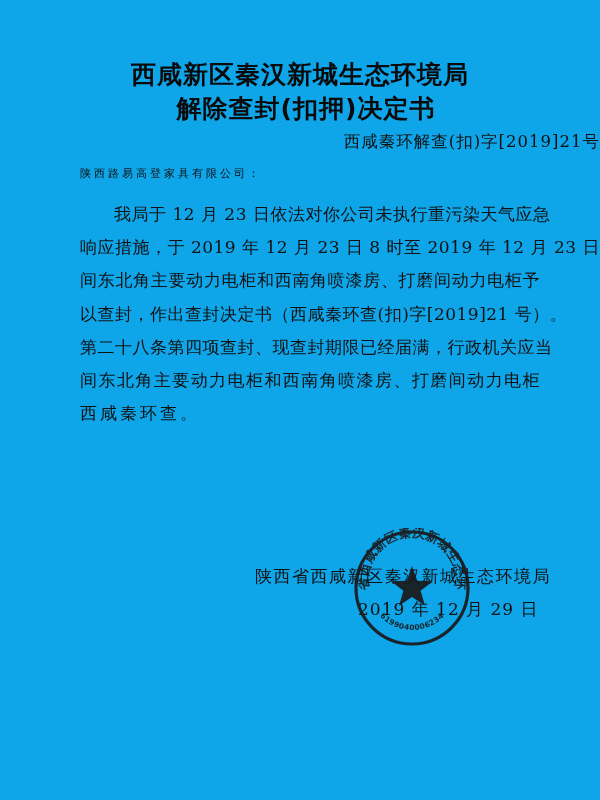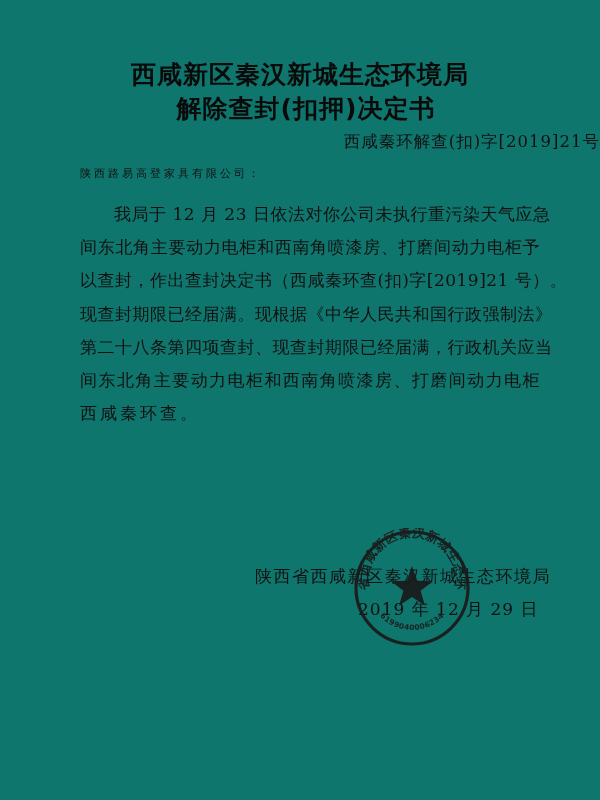--- a/index.html
+++ b/index.html
@@ -12,21 +12,21 @@
       height: 800px;
       position: relative;
       overflow: hidden;
       color: #111111;
       font-family: "DejaVu Serif", "Liberation Serif", serif;
     }
     .page {
       position: absolute;
       left: 0; top: 0;
       width: 600px; height: 800px;
-      background: #0f766e;
+      background: #0ea5e9;
     }
     .title-1, .title-2 {
       position: absolute;
       left: 0; width: 600px;
       text-align: center;
       font-family: "DejaVu Sans", "Liberation Sans", sans-serif;
       font-weight: bold;
       font-size: 25px;
       letter-spacing: 1px;
       color: #0a0a0a;
@@ -93,23 +93,23 @@
 <div class="page">
 
   <div class="title-1">西咸新区秦汉新城生态环境局</div>
   <div class="title-2">解除查封(扣押)决定书</div>
   <div class="doc-number">西咸秦环解查(扣)字[2019]21号</div>
 
   <div class="addressee">陕西路易高登家具有限公司：</div>
 
   <div class="body-lines">
     <div class="body-line first">我局于 12 月 23 日依法对你公司未执行重污染天气应急</div>
+    <div class="body-line">响应措施，于 2019 年 12 月 23 日 8 时至 2019 年 12 月 23 日</div>
     <div class="body-line">间东北角主要动力电柜和西南角喷漆房、打磨间动力电柜予</div>
     <div class="body-line">以查封，作出查封决定书（西咸秦环查(扣)字[2019]21 号）。</div>
-    <div class="body-line">现查封期限已经届满。现根据《中华人民共和国行政强制法》</div>
     <div class="body-line">第二十八条第四项查封、现查封期限已经届满，行政机关应当</div>
     <div class="body-line">间东北角主要动力电柜和西南角喷漆房、打磨间动力电柜</div>
     <div class="body-line last">西咸秦环查。</div>
   </div>
 
   <div class="sig-org">陕西省西咸新区秦汉新城生态环境局</div>
   <div class="sig-date">2019 年 12 月 29 日</div>
 
   <svg class="stamp" viewBox="0 0 120 120" xmlns="http://www.w3.org/2000/svg">
     <defs>

